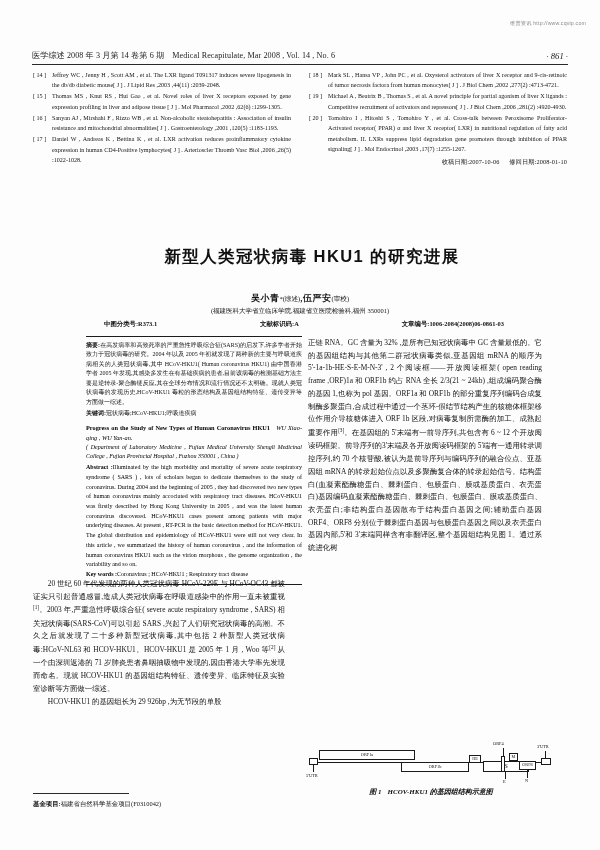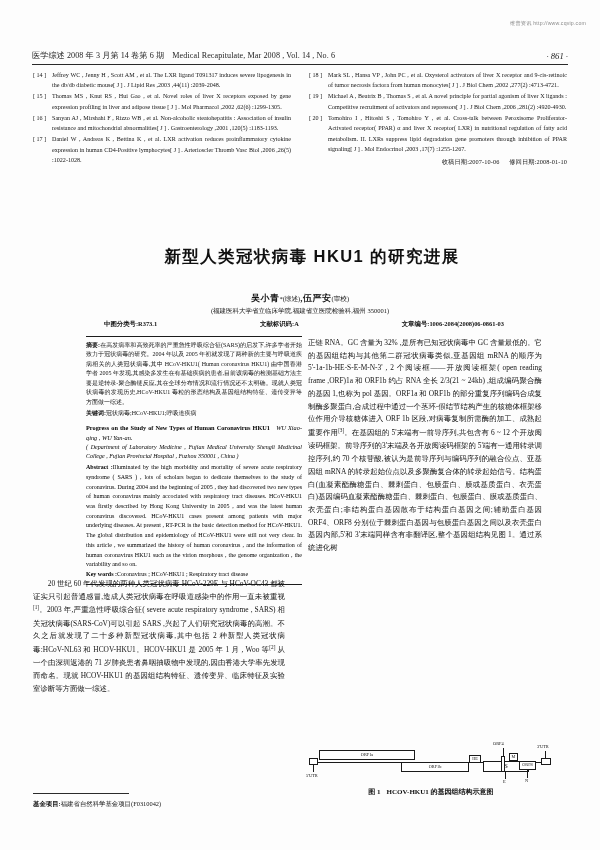--- a/index.html
+++ b/index.html
@@ -292,20 +292,21 @@
     font-size: 4.4px;
     color: #111;
     white-space: nowrap;
   }
   .fig-cap {
     margin-top: 1px;
     text-align: center;
     font-size: 7px;
     font-weight: bold;
     color: #111;
+    font-style: italic;
   }
   .fig-cap .num { margin-right: 6px; }
 </style>
 </head>
 <body>
 
 <div class="page">
 
   <div class="source-line">维普资讯 http://www.cqvip.com</div>
 
@@ -371,20 +372,21 @@
     <p class="abs-p"><b>摘要:</b><span>在高发病率和高致死率的严重急性呼吸综合征(SARS)的启发下,许多学者开始致力于冠状病毒的研究。2004 年以及 2005 年初就发现了两种新的主要与呼吸道疾病相关的人类冠状病毒,其中 HCoV-HKU1( Human coronavirus HKU1) 由中国香港学者 2005 年发现,其感染多发生在有基础疾病的患者,目前该病毒的检测基础方法主要是逆转录-聚合酶链反应,其在全球分布情况和流行情况还不太明确。现就人类冠状病毒的发现历史,HCoV-HKU1 毒粒的形态结构及基因组结构特征、遗传变异等方面做一综述。</span></p>
     <p class="abs-p"><b>关键词:</b><span>冠状病毒;HCoV-HKU1;呼吸道疾病</span></p>
     <p class="en-title"><span>Progress on the Study of New Types of Human Coronavirus HKU1</span>&nbsp;&nbsp;&nbsp;<span class="auth">WU Xiao-qing , WU Yan-an.</span></p>
     <p class="en-affil">( Department of Laboratory Medicine , Fujian Medical University Shengli Medicinal College , Fujian Provincial Hospital , Fuzhou 350001 , China )</p>
     <p class="en-abs"><b>Abstract :</b><span>Illuminated by the high morbidity and mortality of severe acute respiratory syndrome ( SARS ) , lots of scholars began to dedicate themselves to the study of coronavirus. During 2004 and the beginning of 2005 , they had discovered two new types of human coronavirus mainly accociated with respiratory tract diseases. HCoV-HKU1 was firstly described by Hong Kong University in 2005 , and was the latest human coronavirus discovered. HCoV-HKU1 cases present among patients with major underlying diseases. At present , RT-PCR is the basic detection method for HCoV-HKU1. The global distribution and epidemiology of HCoV-HKU1 were still not very clear. In this article , we summarized the history of human coronavirus , and the information of human coronavirus HKU1 such as the virion morphous , the genome organization , the variability and so on.</span></p>
     <p class="en-kw"><b>Key words :</b><span>Coronavirus ;  HCoV-HKU1 ; Respiratory tract disease</span></p>
   </div>
 
   <div class="col" id="left-col">
     <p>20 世纪 60 年代发现的两种人类冠状病毒 HCoV-229E 与 HCoV-OC43 都被证实只引起普通感冒,造成人类冠状病毒在呼吸道感染中的作用一直未被重视<sup>[1]</sup>。2003 年,严重急性呼吸综合征( severe acute respiratory syndrome , SARS) 相关冠状病毒(SARS-CoV)可以引起 SARS ,兴起了人们研究冠状病毒的高潮。不久之后就发现了二十多种新型冠状病毒,其中包括 2 种新型人类冠状病毒:HCoV-NL63 和 HCOV-HKU1。HCOV-HKU1 是 2005 年 1 月 , Woo 等<sup>[2]</sup> 从一个由深圳返港的 71 岁肺炎患者鼻咽抽吸物中发现的,因由香港大学率先发现而命名。现就 HCOV-HKU1 的基因组结构特征、遗传变异、临床特征及实验室诊断等方面做一综述。</p>
+    <p>HCOV-HKU1 的基因组长为 29 926bp ,为无节段的单股</p>
   </div>
 
   <div class="fund-rule"></div>
   <div class="fund-note">
     <b>基金项目:</b><span>福建省自然科学基金项目(F0310042)</span>
   </div>
 
   <div class="col" id="right-col-top">
     <p class="noind">正链 RNA。GC 含量为 32% ,是所有已知冠状病毒中 GC 含量最低的。它的基因组结构与其他第二群冠状病毒类似,亚基因组 mRNA 的顺序为 5'-1a-1b-HE-S-E-M-N-3' ,  2 个阅读框——开放阅读框架( open reading frame ,ORF)1a 和 ORF1b 约占 RNA 全长 2/3(21 ~ 24kb) ,组成编码聚合酶的基因 1,也称为 pol 基因。ORF1a 和 ORF1b 的部分重复序列编码合成复制酶多聚蛋白,合成过程中通过一个茎环-假结节结构产生的核糖体框架移位作用介导核糖体进入 ORF 1b 区段,对病毒复制所需酶的加工、成熟起重要作用<sup>[3]</sup>。在基因组的 5'末端有一前导序列,共包含有 6 ~ 12 个开放阅读码框架。前导序列的3'末端及各开放阅读码框架的 5'端有一通用转录调控序列,约 70 个核苷酸,被认为是前导序列与编码序列的融合位点、亚基因组 mRNA 的转录起始位点以及多聚酶复合体的转录起始信号。结构蛋白(血凝素酯酶糖蛋白、棘刺蛋白、包膜蛋白、膜或基质蛋白、衣壳蛋白)基因编码血凝素酯酶糖蛋白、棘刺蛋白、包膜蛋白、膜或基质蛋白、衣壳蛋白;非结构蛋白基因散布于结构蛋白基因之间;辅助蛋白基因 ORF4、ORF8 分别位于棘刺蛋白基因与包膜蛋白基因之间以及衣壳蛋白基因内部,5'和 3'末端同样含有非翻译区,整个基因组结构见图 1。通过系统进化树</p>
   </div>

